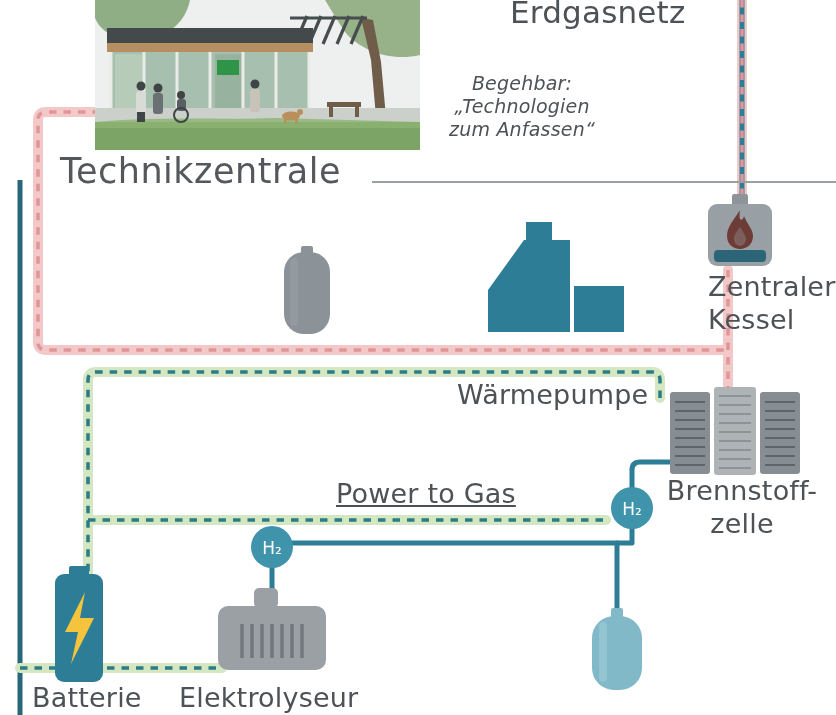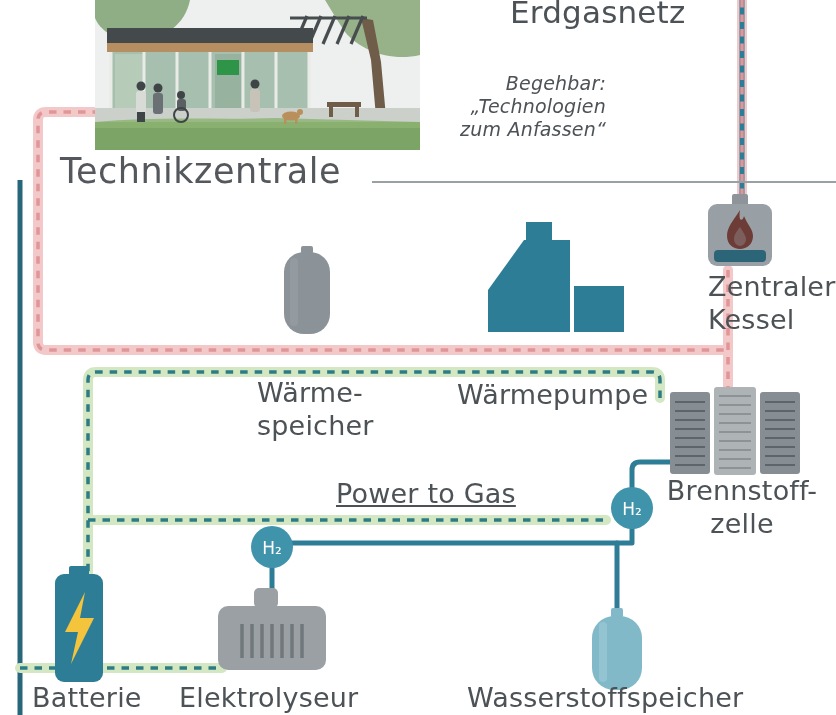--- a/index.html
+++ b/index.html
@@ -10,21 +10,21 @@
   .pipes{position:absolute;left:0;top:0;z-index:1;}
   .icon{position:absolute;z-index:2;}
   .photo{position:absolute;left:95px;top:0;width:325px;height:150px;z-index:2;overflow:hidden;}
   .lbl{
     position:absolute;z-index:3;font-size:27px;line-height:1.24;
     color:#4c5256;white-space:pre-line;letter-spacing:0.2px;
   }
   .lbl-erdgas{left:510px;top:-7px;font-size:31px;z-index:3;}
   .lbl-caption{
     left:438px;top:72px;width:168px;font-size:19px;font-style:italic;
-    text-align:right;line-height:1.2;z-index:3;
+    text-align:center;line-height:1.2;z-index:3;
   }
   .lbl-title{left:60px;top:150px;font-size:35px;color:#54585c;z-index:3;letter-spacing:0.5px;text-align:center;}
   .title-rule{position:absolute;left:372px;top:181px;width:464px;height:2px;background:#9aa1a5;z-index:1;}
   .lbl-kessel{left:708px;top:270px;}
   .lbl-wspeicher{left:257px;top:376px;}
   .lbl-wpumpe{left:433px;top:378px;margin-left:24px;}
   .lbl-ptg{left:336px;top:477px;text-decoration:underline;}
   .lbl-bsz{left:644px;top:474px;width:196px;text-align:center;}
   .lbl-batterie{left:32px;top:681px;}
   .lbl-elektro{left:179px;top:681px;}
@@ -218,23 +218,20 @@
   </svg>
 
   <div class="lbl lbl-erdgas">Erdgasnetz</div>
   <div class="lbl lbl-caption">Begehbar:
 „Technologien
 zum Anfassen“</div>
   <div class="lbl lbl-title">Technikzentrale</div>
   <div class="title-rule"></div>
   <div class="lbl lbl-kessel">Zentraler
 Kessel</div>
-  <div class="lbl lbl-wspeicher">Wärme-
-speicher</div>
   <div class="lbl lbl-wpumpe">Wärmepumpe</div>
   <div class="lbl lbl-ptg">Power to Gas</div>
   <div class="lbl lbl-bsz">Brennstoff-
 zelle</div>
   <div class="lbl lbl-batterie">Batterie</div>
   <div class="lbl lbl-elektro">Elektrolyseur</div>
-  <div class="lbl lbl-wasserstoff">Wasserstoffspeicher</div>
 
 </div>
 
 </body></html>

